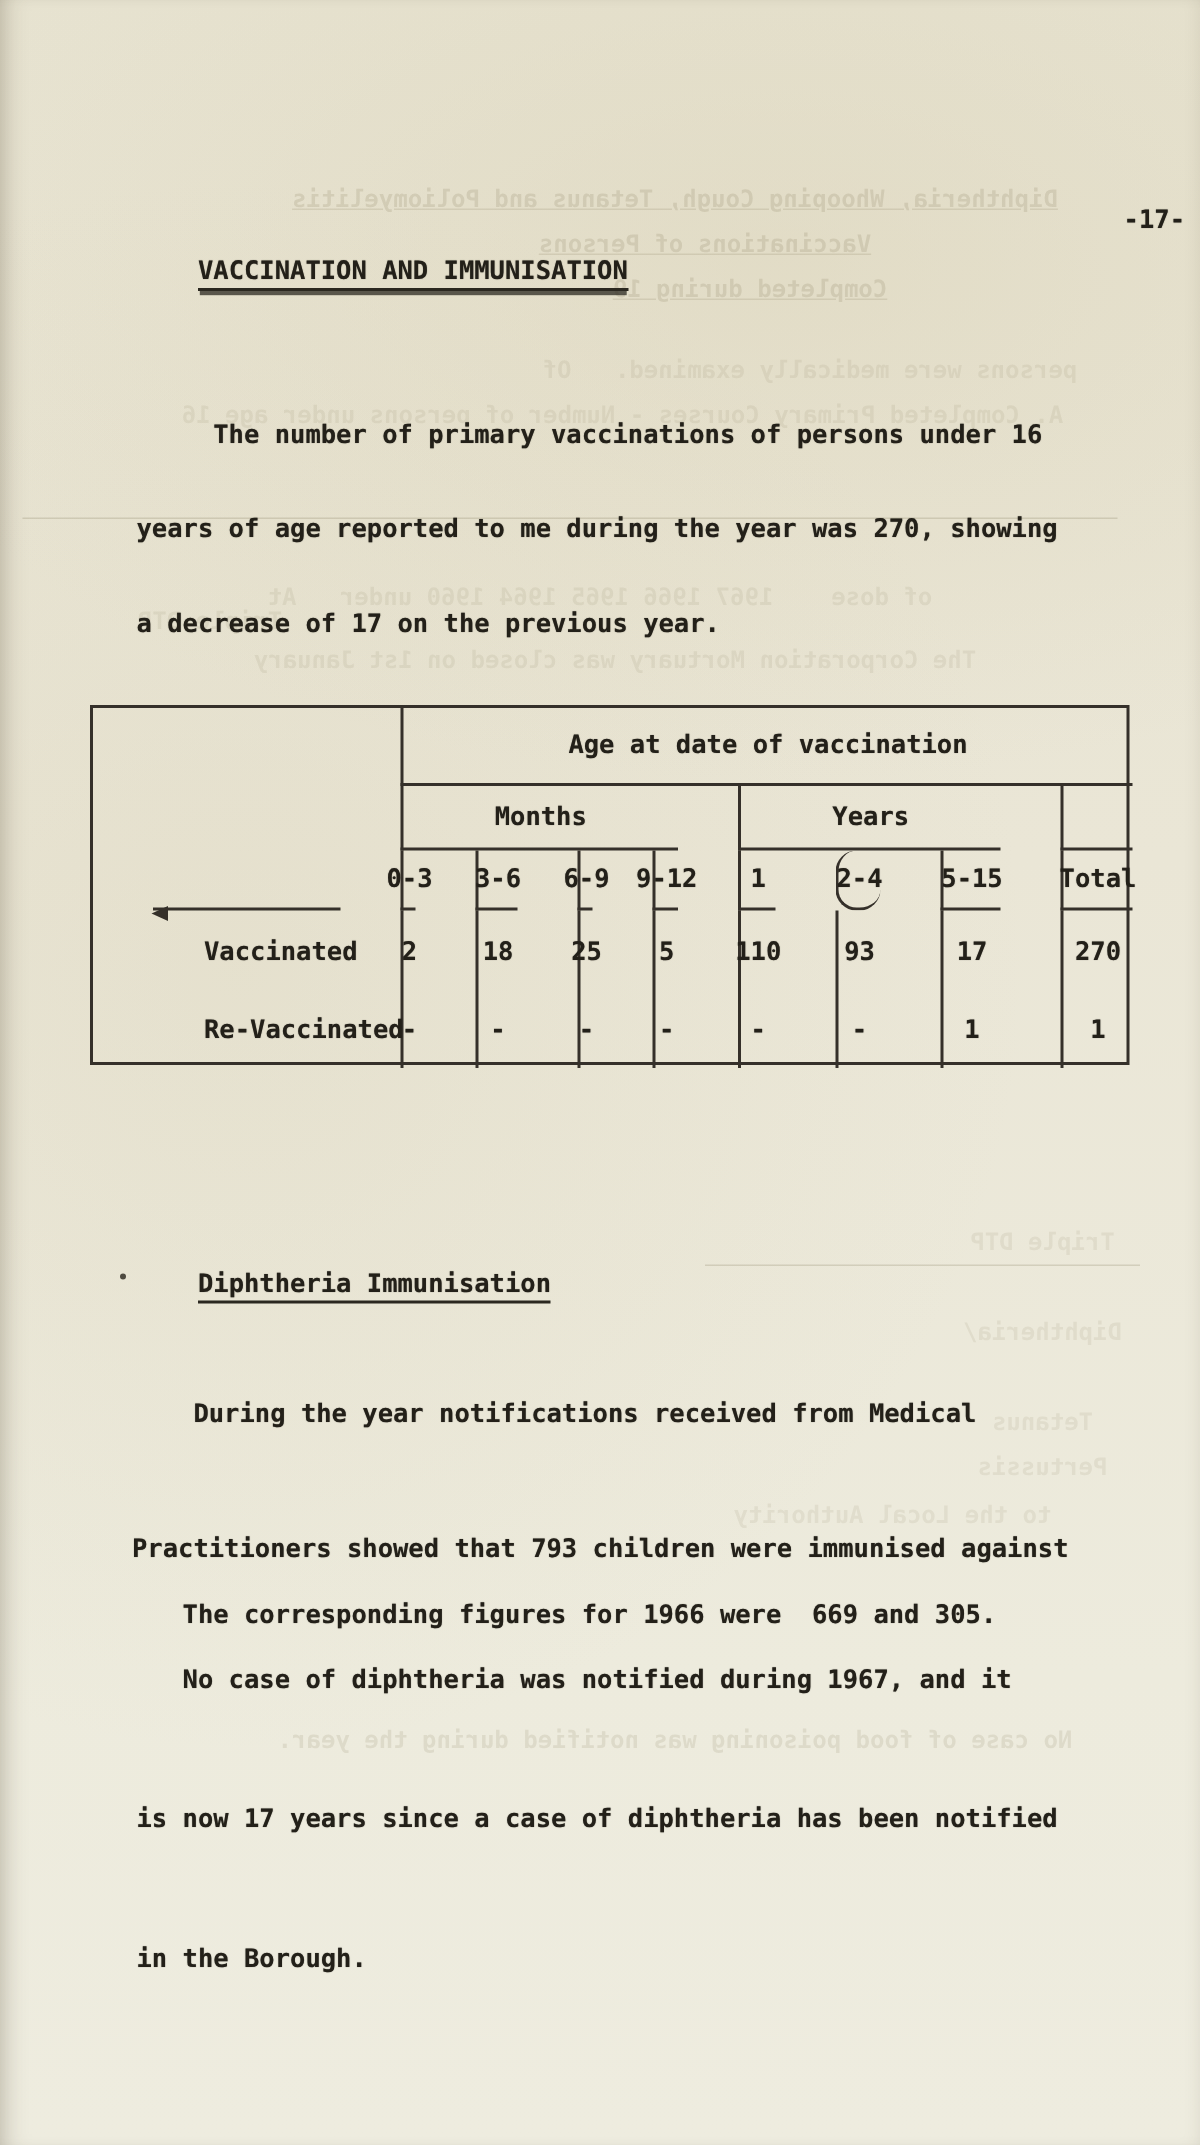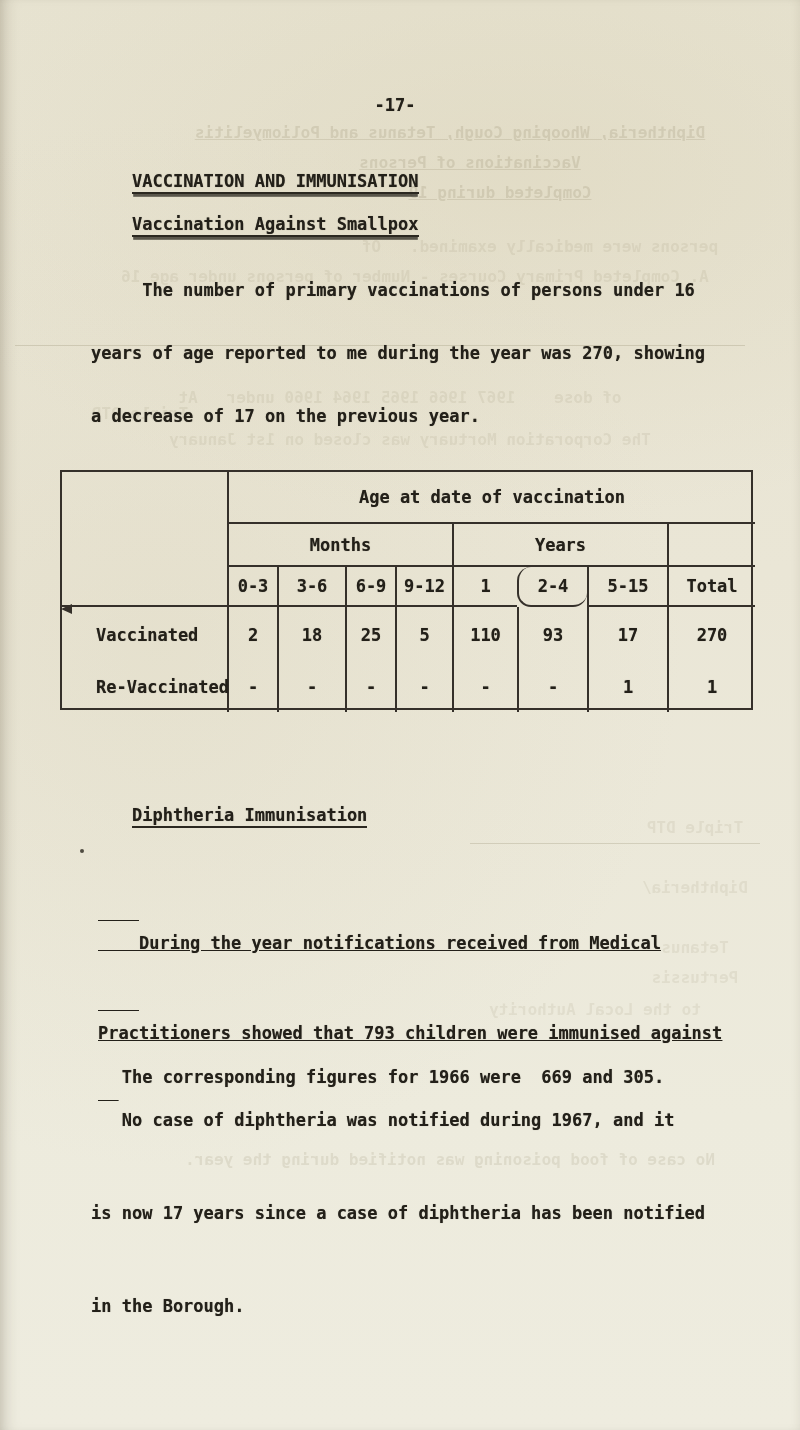--- a/index.html
+++ b/index.html
@@ -33,21 +33,21 @@
     padding-bottom:1px;
     border-bottom:2px solid #2b2820;
     box-shadow:0 4px 0 -1.2px rgba(43,40,32,0.75);
     text-align:right;
   }
   .h-underline-single{
     display:inline-block;
     padding-bottom:1px;
     border-bottom:2px solid #2b2820;
   }
-  .pagenum{left:0;width:790px;text-align:center;}
+  .pagenum{left:0;width:790px;text-align:right;margin-top:42px;}
 
   
   .ghost{
     position:absolute;
     font-size:16px;
     font-weight:700;
     white-space:pre;
     transform:scaleX(-1);
     color:rgba(125,114,82,0.55);
     opacity:0.32;
@@ -75,20 +75,21 @@
     background:rgba(255,255,255,0.0);
   }
   .cell{
     display:flex;align-items:center;justify-content:center;
     font-size:17px;font-weight:700;
     box-sizing:border-box;
     color:#232019;
     text-shadow:0 0 0.7px rgba(35,32,25,0.5);
     white-space:pre;
     position:relative;
+    margin-left:40px;
   }
   .bl{border-left:2px solid #35302a;}
   .bb{border-bottom:2px solid #35302a;}
   .corner{grid-column:1;grid-row:1/4;}
   .corner::after{ 
     content:"";
     position:absolute;
     left:-1px;bottom:-7px;
     width:0;height:0;
     border-top:5px solid transparent;
@@ -127,23 +128,20 @@
   <div class="ghost faint" style="top:1000px;left:430px;width:330px;">to the Local Authority</div>
   <div class="ghost" style="top:1150px;left:170px;width:560px;opacity:0.26;">No case of food poisoning was notified during the year.</div>
   <div class="ghost-rule" style="top:345px;left:15px;width:730px;"></div>
   <div class="ghost-rule" style="top:843px;left:470px;width:290px;"></div>
 
   <div class="typed pagenum" style="top:95px;">-17-</div>
 
   <div class="typed" style="top:151px;left:91px;">
     <span class="h-underline-double">VACCINATION AND IMMUNISATION</span>
   </div>
-  <div class="typed" style="top:194px;left:91px;">
-    <span class="h-underline-double">Vaccination Against Smallpox</span>
-  </div>
   <div class="typed para" style="top:238px;left:91px;">
     <div>     The number of primary vaccinations of persons under 16</div>
     <div>years of age reported to me during the year was 270, showing</div>
     <div>a decrease of 17 on the previous year.</div>
   </div>
 
   <div class="vtable">
     <div class="cell corner"></div>
     <div class="cell age-cell bl bb">Age at date of vaccination</div>
 
@@ -175,26 +173,26 @@
     <div class="cell bl" style="grid-column:2;grid-row:5;">-</div>
     <div class="cell bl" style="grid-column:3;grid-row:5;">-</div>
     <div class="cell bl" style="grid-column:4;grid-row:5;">-</div>
     <div class="cell bl" style="grid-column:5;grid-row:5;">-</div>
     <div class="cell bl" style="grid-column:6;grid-row:5;">-</div>
     <div class="cell bl" style="grid-column:7;grid-row:5;">-</div>
     <div class="cell bl" style="grid-column:8;grid-row:5;">1</div>
     <div class="cell bl" style="grid-column:9;grid-row:5;">1</div>
   </div>
 
-  <div class="typed" style="top:785px;left:91px;">
+  <div class="typed" style="top:826px;left:91px;">
     <span class="h-underline-single">Diphtheria Immunisation</span>
   </div>
   <div class="speck" style="top:849px;left:80px;width:4px;height:4px;"></div>
 
-  <div class="typed para2" style="top:868px;left:98px;text-decoration:underline;">
+  <div class="typed para2" style="top:868px;left:88px;">
     <div>    During the year notifications received from Medical</div>
     <div>Practitioners showed that 793 children were immunised against</div>
   </div>
 
   <div class="typed para2" style="top:1002px;left:91px;">
     <div>   The corresponding figures for 1966 were  669 and 305.</div>
   </div>
 
   <div class="typed para3" style="top:1043px;left:91px;">
     <div>   No case of diphtheria was notified during 1967, and it</div>

